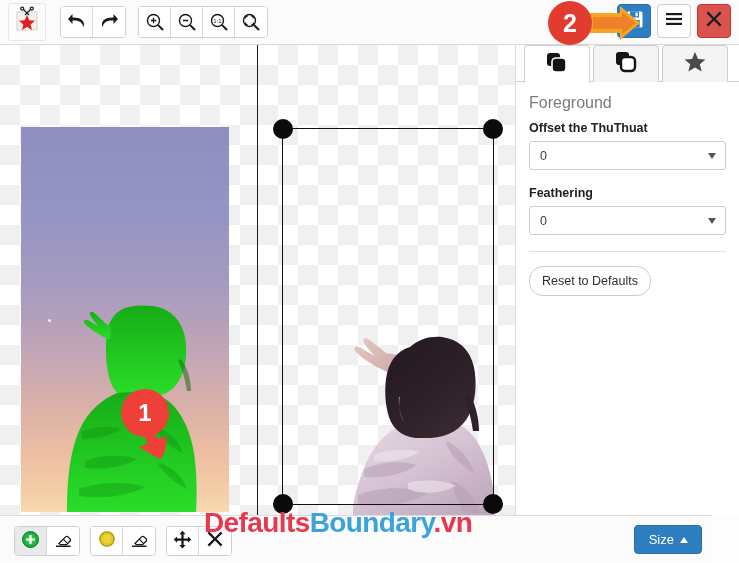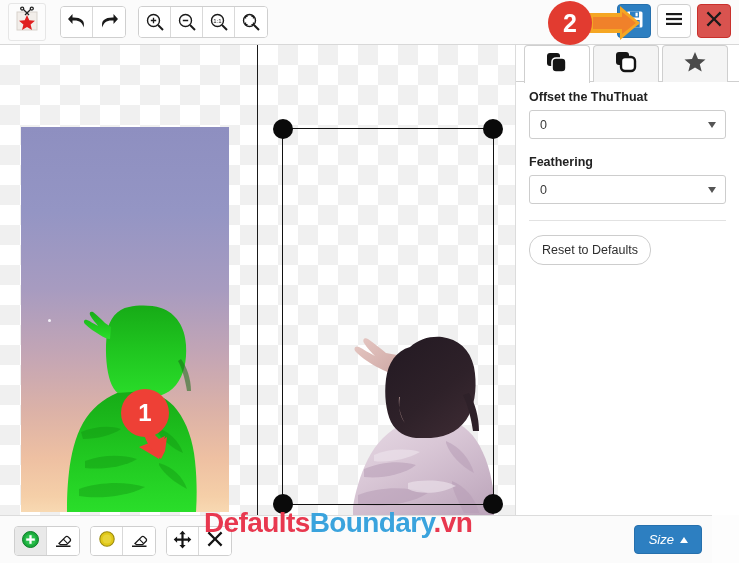--- a/index.html
+++ b/index.html
@@ -217,21 +217,20 @@
     font-size: 12.5px; color: #2e2e2e;
     cursor: pointer;
   }
 
   
   #bottombar {
     position: absolute; left: 0; top: 515px;
     width: 712px; height: 48px;
     background: #fbfbfb;
     border-top: 1px solid #dcdcdc;
-    font-style: italic;
   }
   #bottom-tools {
     position: absolute; left: 14px; top: 10px;
     display: flex; align-items: center;
   }
   .bgroup { display: flex; border: 1px solid #cfcfcf; border-radius: 4px; overflow: hidden; background: #fff; }
   .bgroup + .bgroup { margin-left: 10px; }
   .bbtn {
     width: 32px; height: 28px;
     display: flex; align-items: center; justify-content: center;
@@ -524,20 +523,21 @@
       <div class="tab">
         <span>
           <svg width="24" height="24" viewBox="0 0 24 24">
             <polygon points="12,2 15,9 22.5,9.5 16.8,14.3 18.7,21.6 12,17.5 5.3,21.6 7.2,14.3 1.5,9.5 9,9" fill="#4a4a4a"></polygon>
           </svg>
         </span>
       </div>
     </div>
 
     <div class="panel-body">
+      <div class="section-title">Foreground</div>
 
       <div class="field-label">Offset the ThuThuat</div>
       <div class="select">
         <span>0</span>
         <span class="caret"></span>
       </div>
 
       <div class="field-label">Feathering</div>
       <div class="select">
         <span>0</span>

